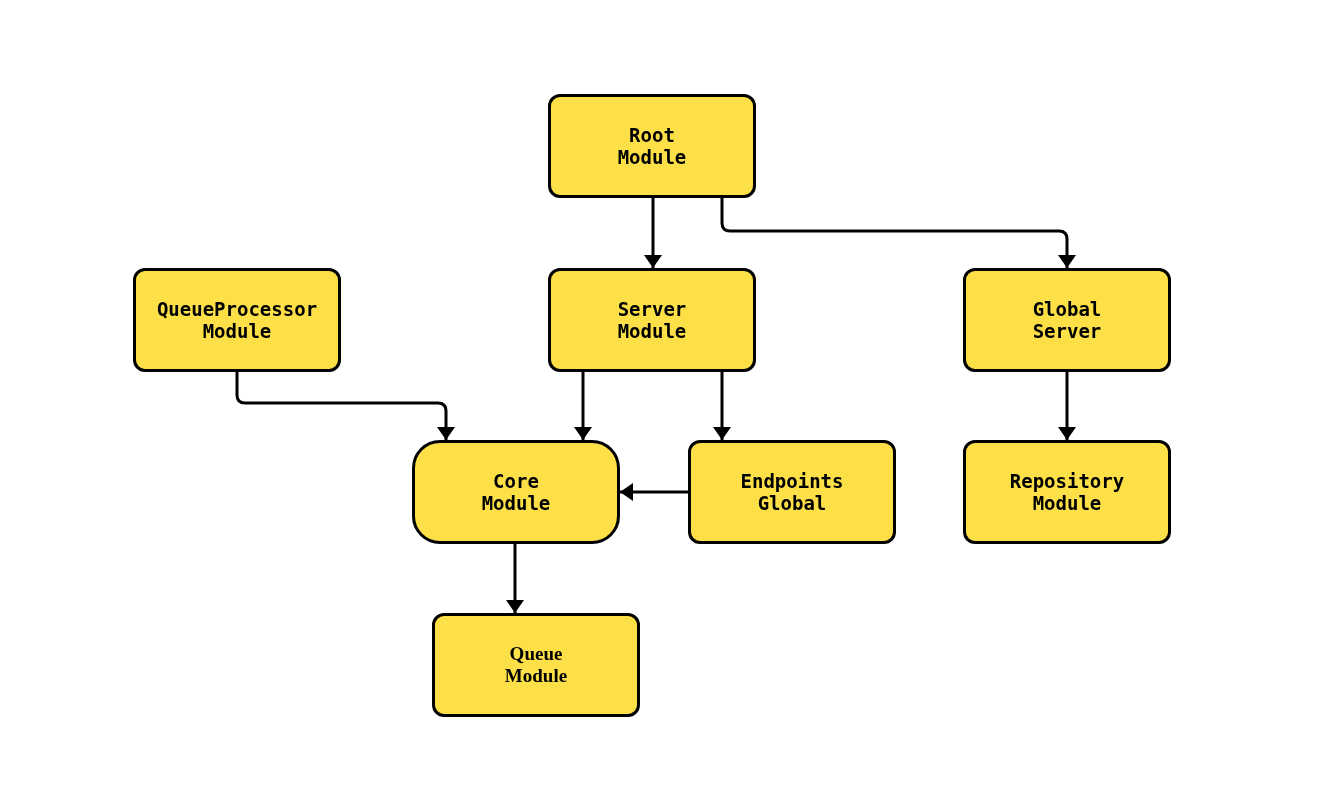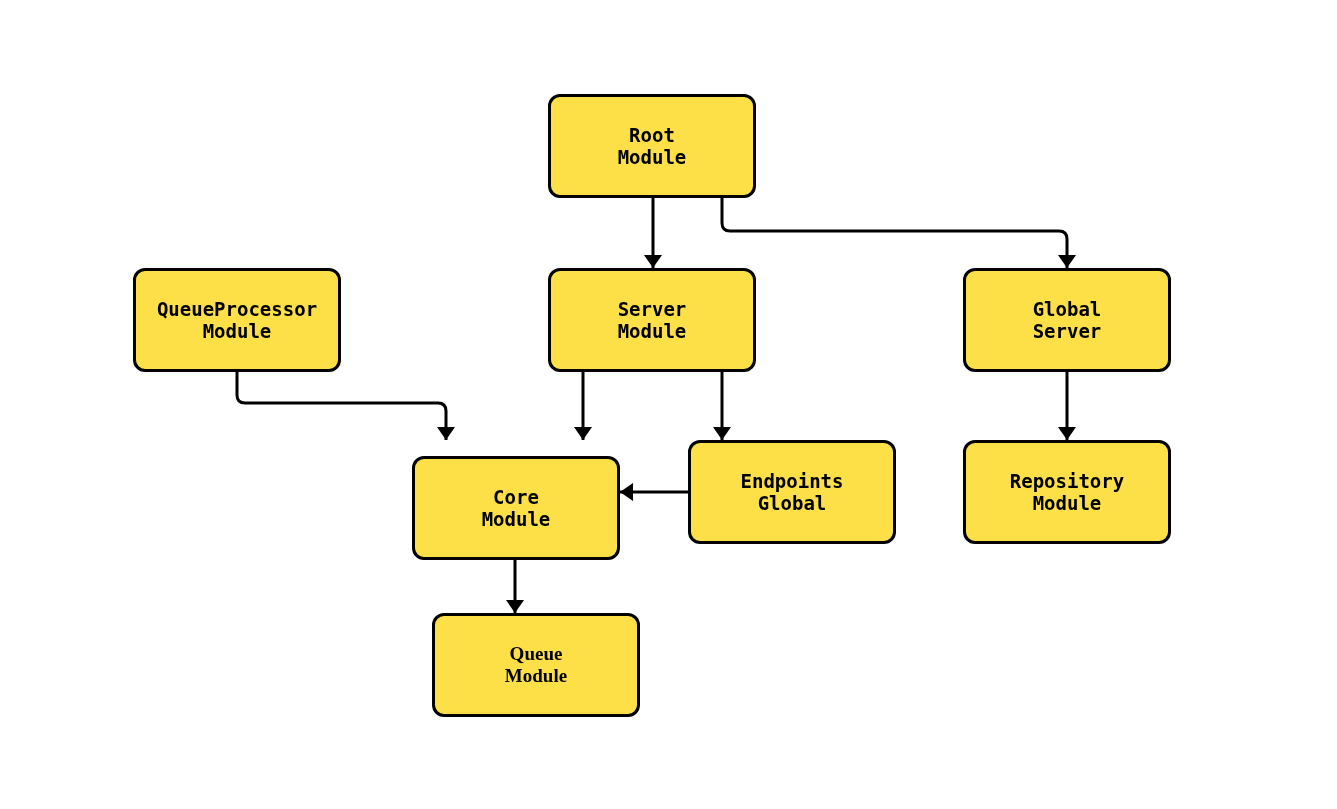--- a/index.html
+++ b/index.html
@@ -25,21 +25,21 @@
     font-weight:bold;
     font-size:19px;
     line-height:22px;
     color:#000000;
     white-space:pre-line;
   }
   #n-root        {left:548px;top:94px;}
   #n-queueproc   {left:133px;top:268px;text-align:center;}
   #n-server      {left:548px;top:268px;}
   #n-global      {left:963px;top:268px;}
-  #n-core        {left:412px;top:456px;}
+  #n-core        {left:412px;top:440px;border-radius:28px;}
   #n-endpoints   {left:688px;top:440px;}
   #n-repository  {left:963px;top:440px;}
   #n-queue       {left:432px;top:613px;font-family:Liberation Serif, serif;}
   .edge{
     fill:none;
     stroke:#000000;
     stroke-width:3;
   }
 </style>
 </head>

